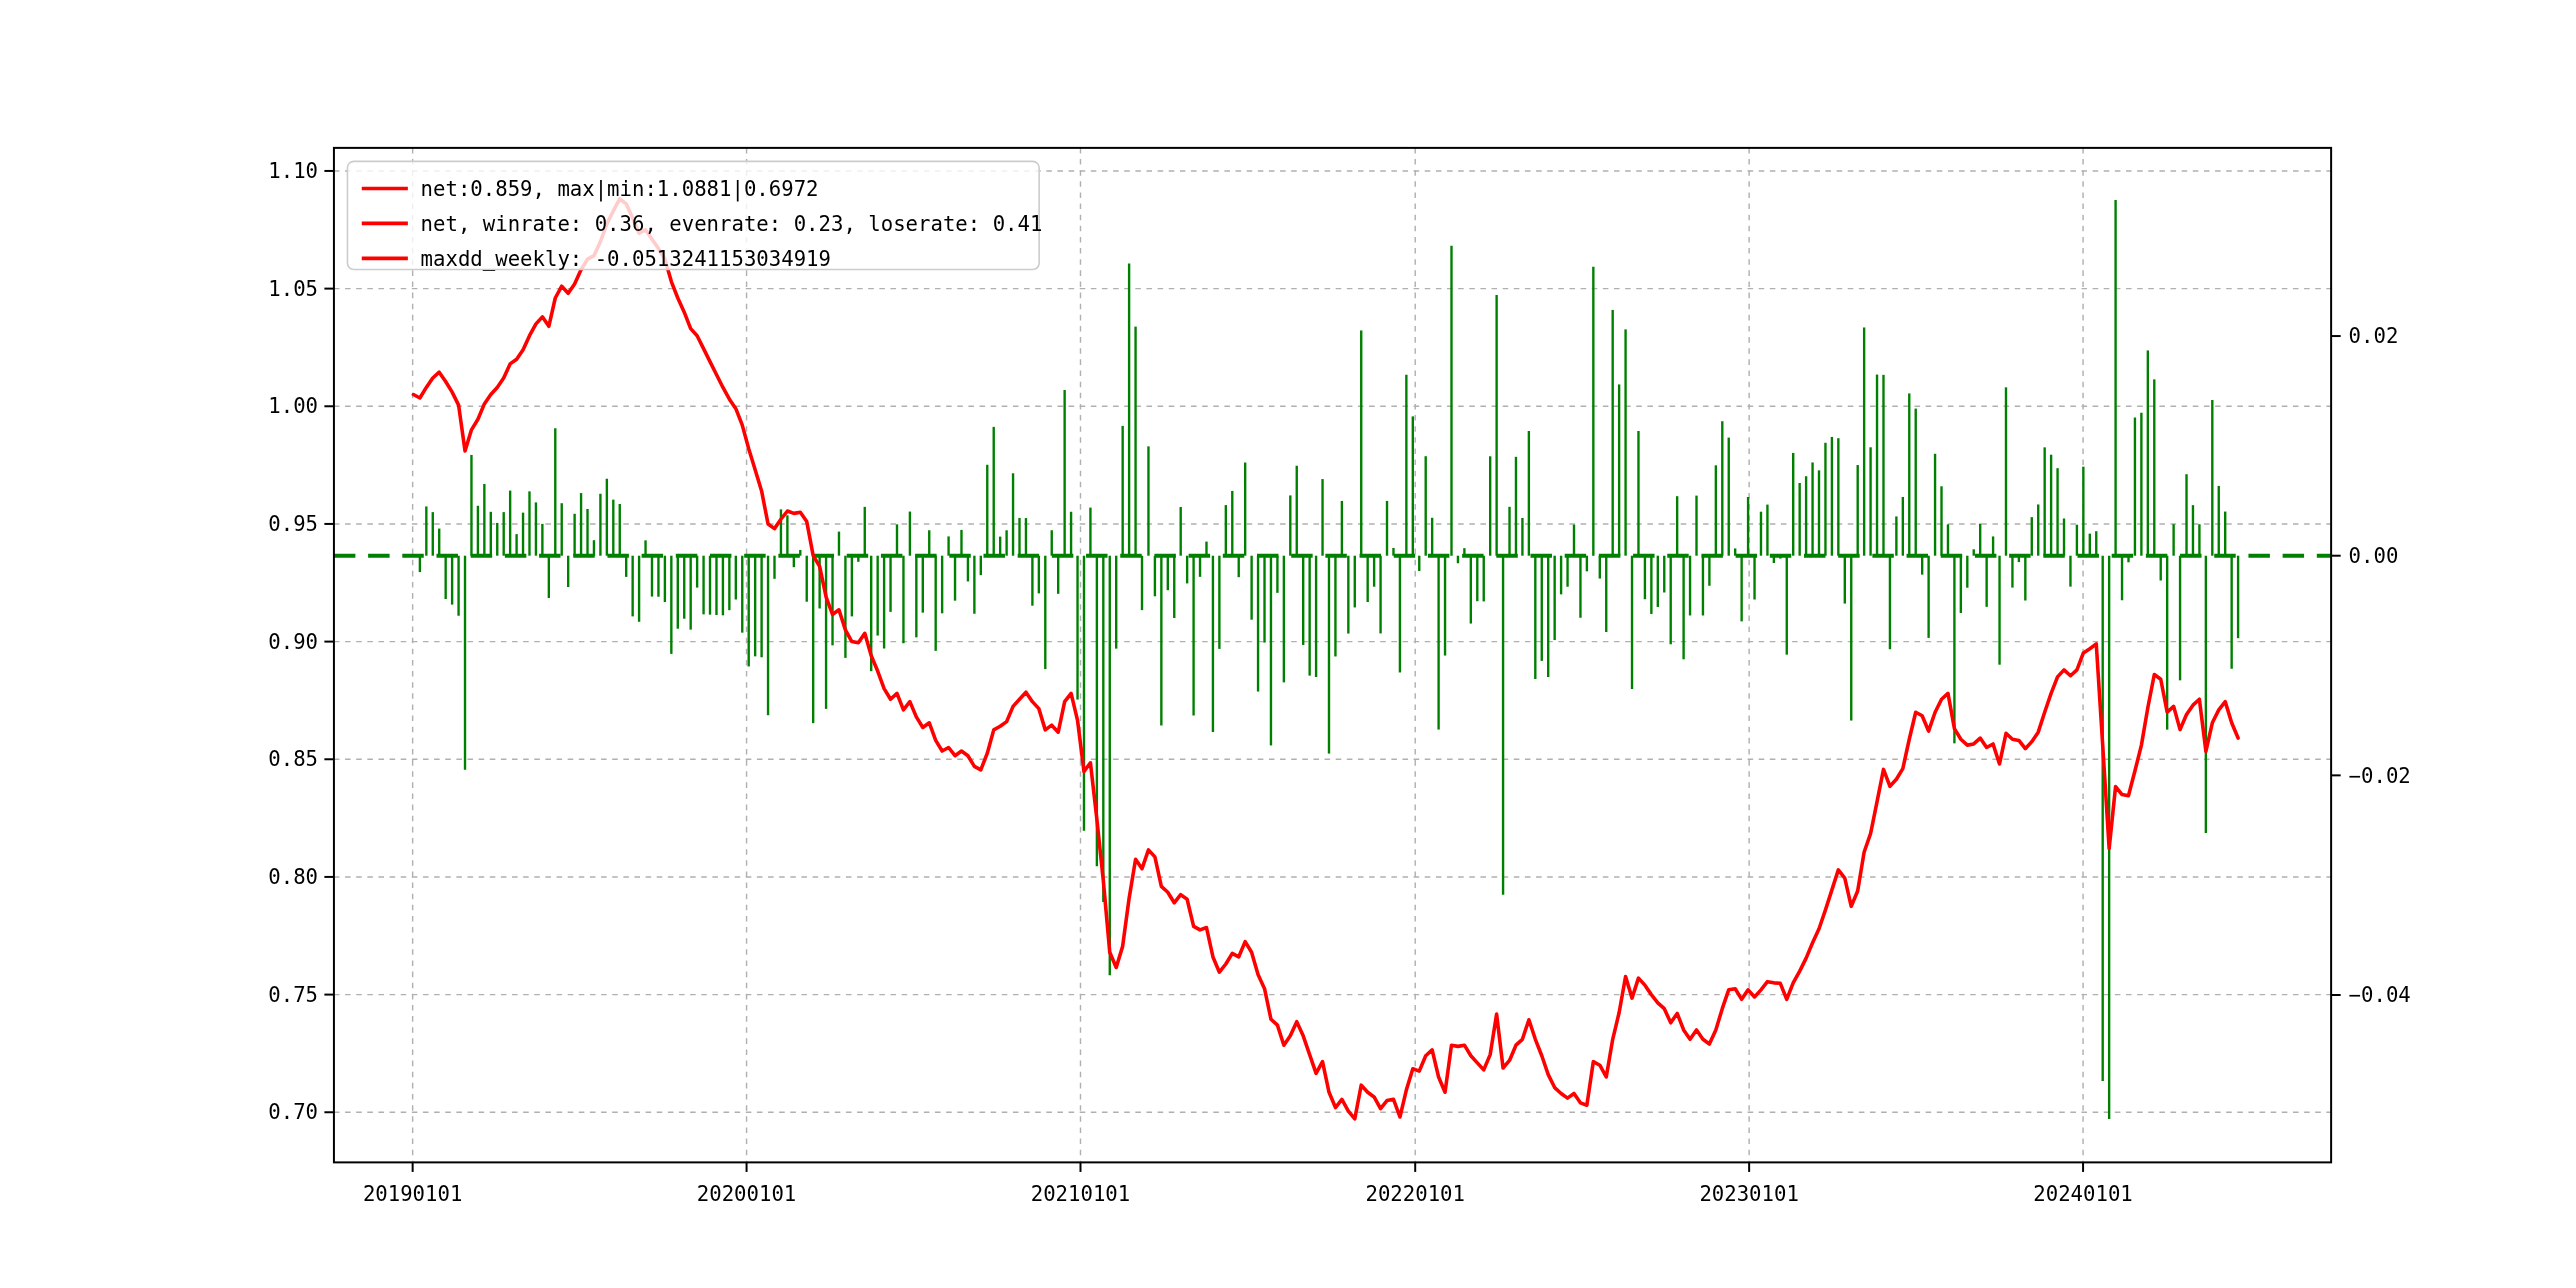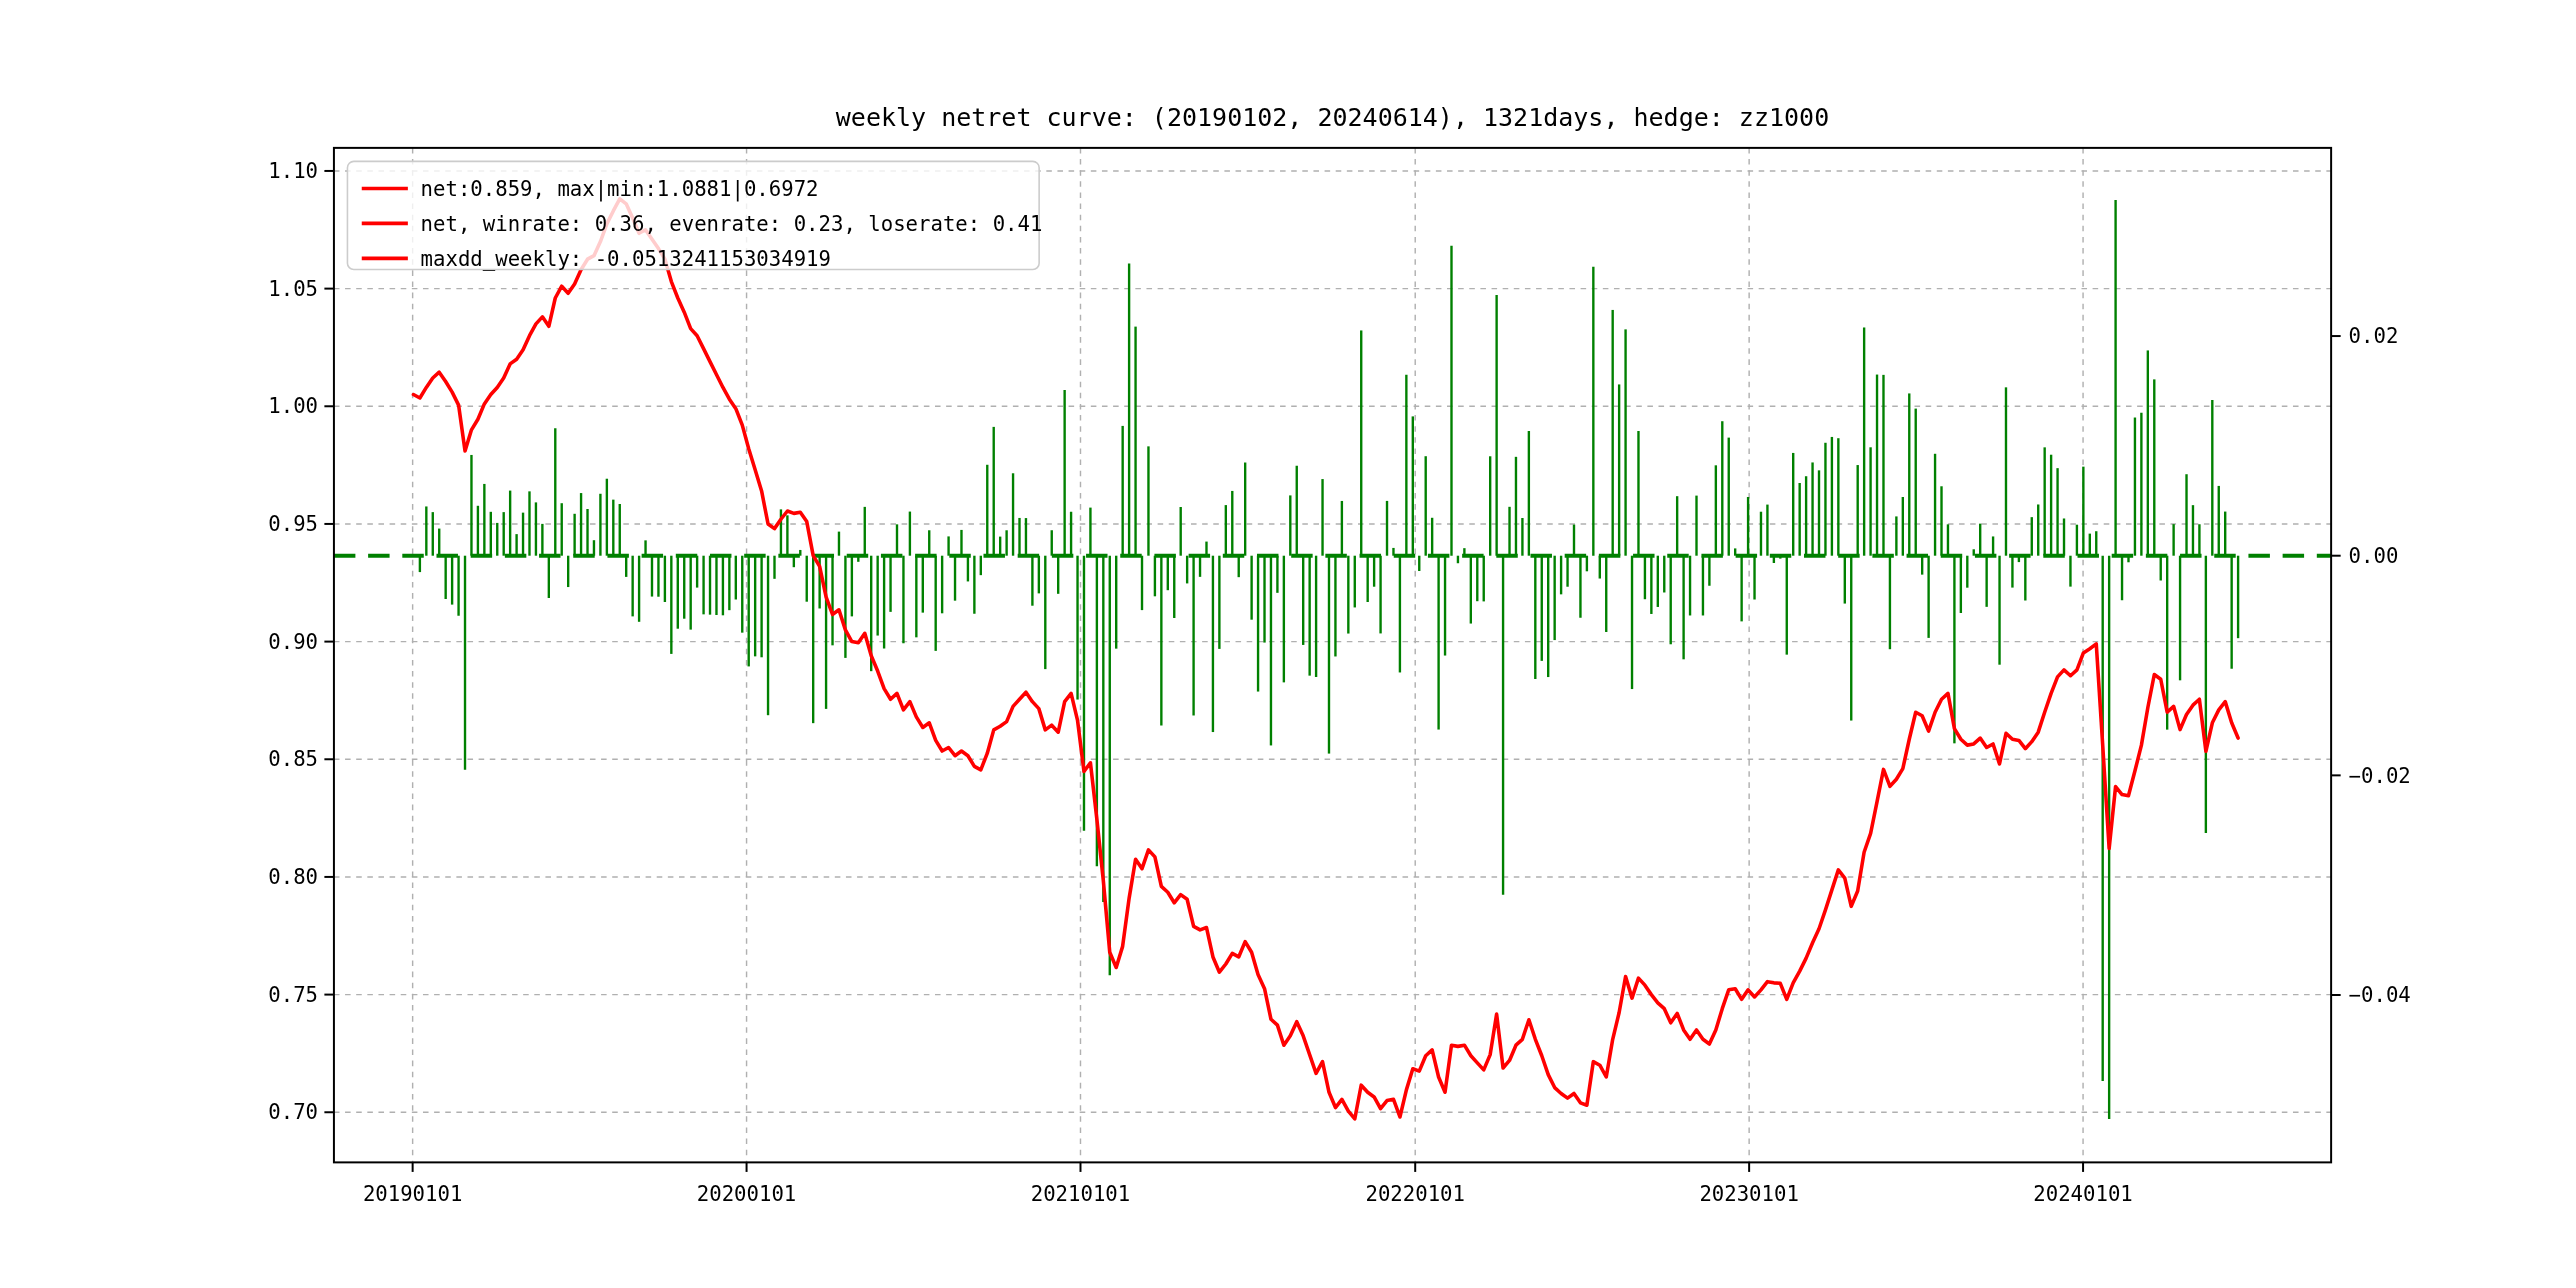--- a/index.html
+++ b/index.html
@@ -363,15 +363,14 @@
       <g>
         <rect x="437" y="203" width="870" height="136" rx="8" fill="#ffffff" fill-opacity="0.8" stroke="#cccccc" stroke-width="2"></rect>
         <line x1="455" y1="237" x2="513" y2="237" stroke="#ff0000" stroke-width="4.5"></line>
         <text x="529" y="246" font-size="26" fill="#000000" style="font-family: &quot;DejaVu Sans Mono&quot;, monospace;">net:0.859, max|min:1.0881|0.6972</text>
         <line x1="455" y1="281" x2="513" y2="281" stroke="#ff0000" stroke-width="4.5"></line>
         <text x="529" y="290" font-size="26" fill="#000000" style="font-family: &quot;DejaVu Sans Mono&quot;, monospace;">net, winrate: 0.36, evenrate: 0.23, loserate: 0.41</text>
         <line x1="455" y1="325" x2="513" y2="325" stroke="#ff0000" stroke-width="4.5"></line>
         <text x="529" y="334" font-size="26" fill="#000000" style="font-family: &quot;DejaVu Sans Mono&quot;, monospace;">maxdd_weekly: -0.0513241153034919</text>
       </g>
     </svg>
-  <div id="chart-title">weekly netret curve: (20190102, 20240614), 1321days, hedge: zz1000</div>
 </div>
 
 
 </body></html>

